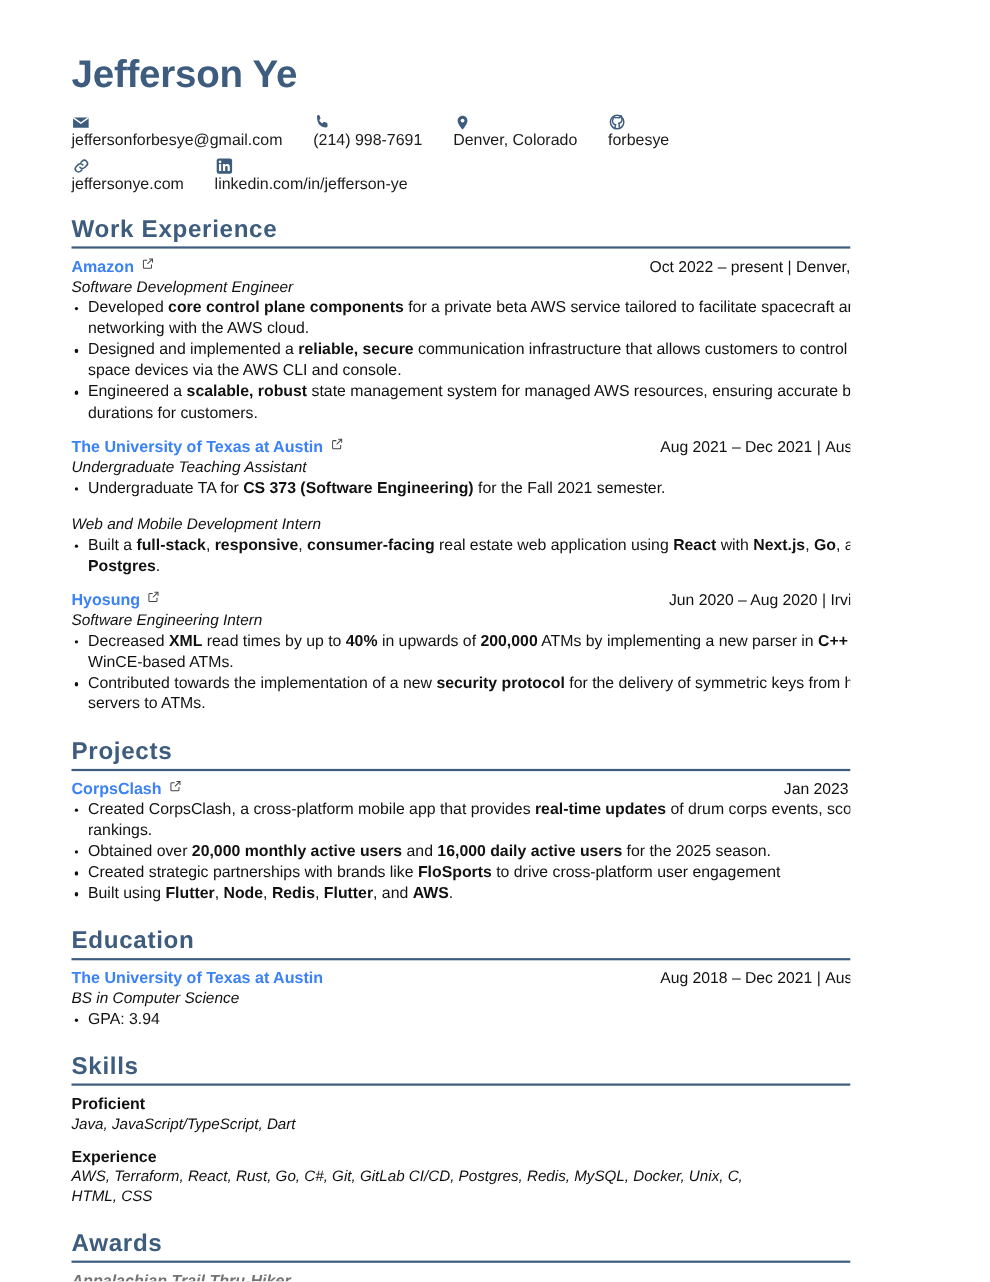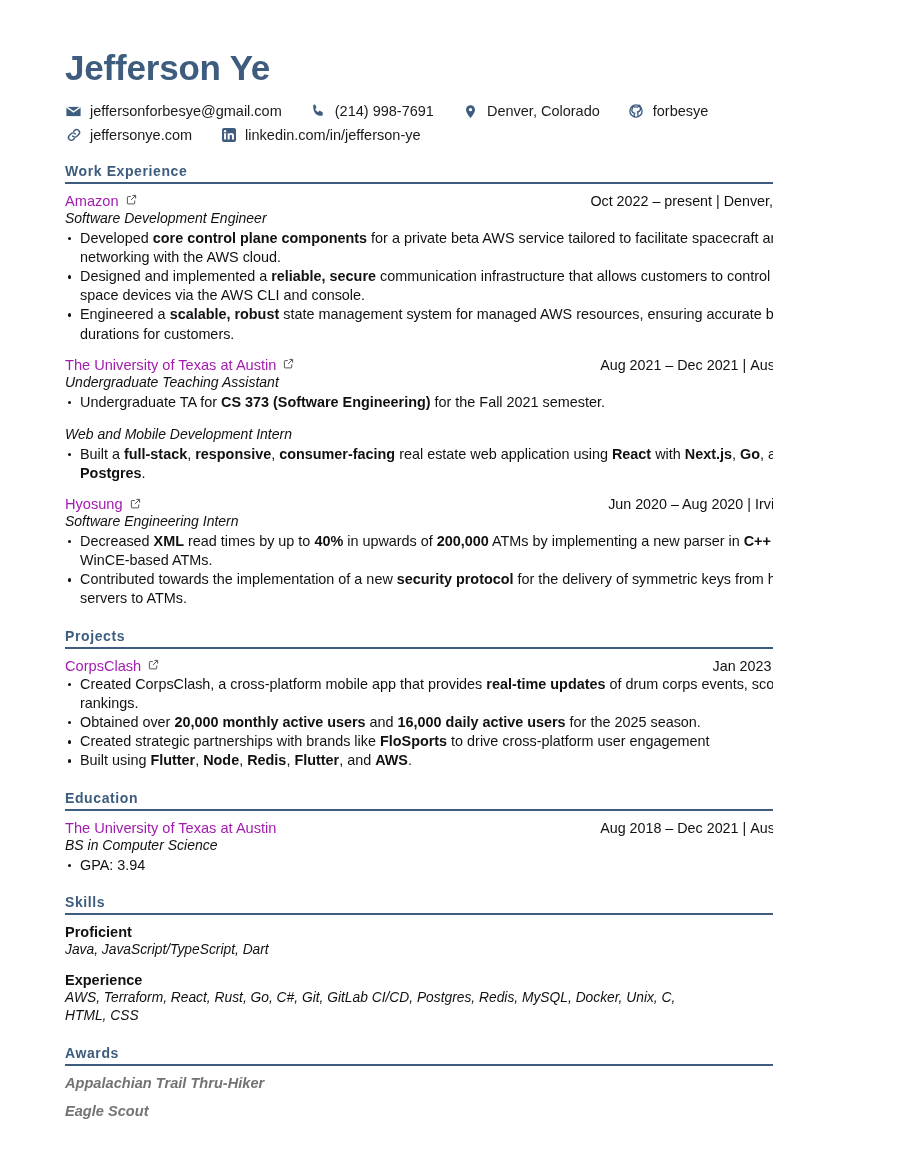--- a/index.html
+++ b/index.html
@@ -33,36 +33,37 @@
     flex-wrap: nowrap;
     align-items: center;
     margin-bottom: 7px;
     font-size: 14.5px;
     color: #1a1a1a;
   }
   .contact-item {
     display: flex;
     margin-right: 28px;
     white-space: nowrap;
+    flex-direction: column;
   }
   .contact-item .ic {
     display: inline-flex;
     align-items: center;
     justify-content: center;
     width: 17px;
     height: 17px;
     margin-right: 8px;
     flex: 0 0 auto;
   }
   .contact-item .ic svg { display: block; }
   .sec {
     margin-top: 19px;
   }
   .sec-title {
-    font-size: 14px;
+    font-size: 22px;
     font-weight: bold;
     color: #3d5c7e;
     letter-spacing: 0.6px;
     padding-bottom: 3px;
     margin: 0;
   }
   .sec-rule {
     height: 2.2px;
     background: #3d5c7e;
     width: 770px;
@@ -71,24 +72,24 @@
   .entry { margin-bottom: 13px; }
   .entry:last-child { margin-bottom: 0; }
   .entry-head {
     display: flex;
     justify-content: space-between;
     align-items: baseline;
     width: 770px;
   }
   .org {
     font-size: 14.6px;
-    font-weight: normal;
-    color: #a21caf;
-    display: flex;
-    align-items: center;
+    font-weight: bold;
+    color: #3b82f6;
+    display: flex;
+    align-items: flex-start;
     white-space: nowrap;
   }
   .extlink {
     display: inline-flex;
     margin-left: 7px;
     color: #444;
     position: relative;
     top: -1px;
   }
   .meta {

